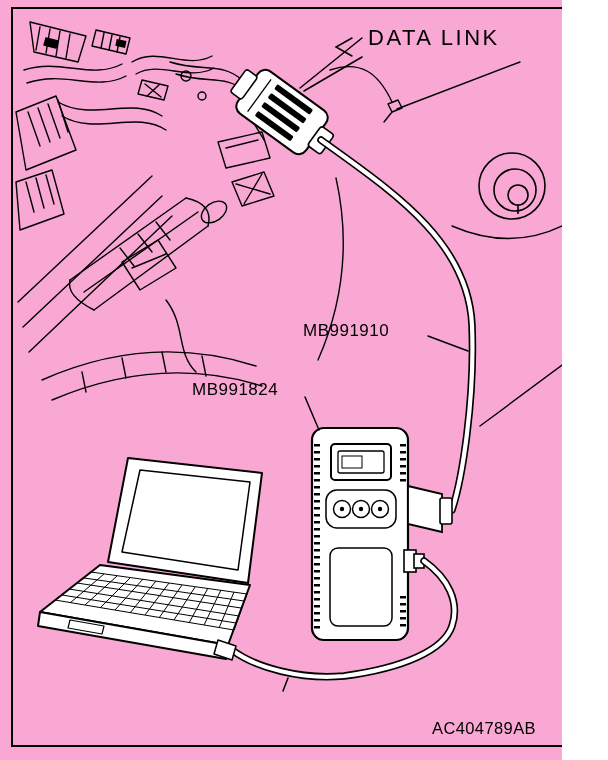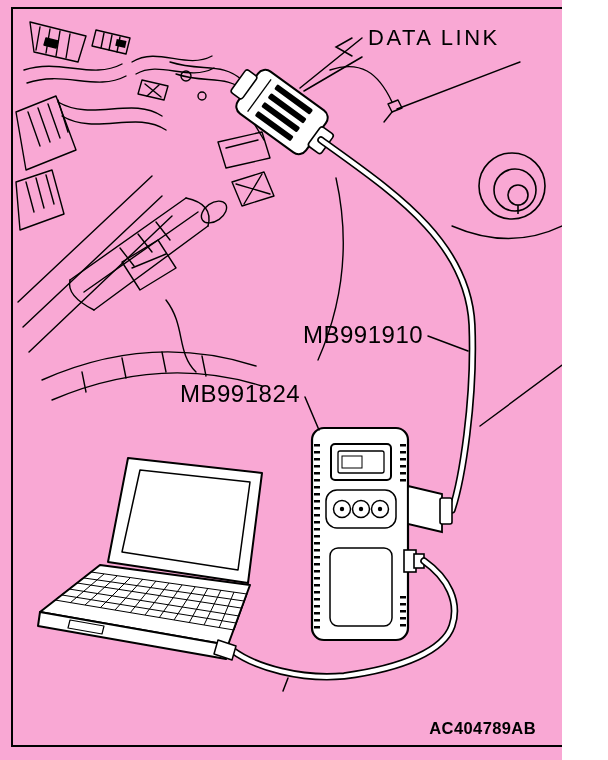--- a/index.html
+++ b/index.html
@@ -1,23 +1,23 @@
 <!DOCTYPE html>
 <html><head>
 <meta charset="utf-8">
 <style>
   html,body{margin:0;padding:0;background:#fff;}
   .page{
     position:relative;width:562px;height:760px;background:#f9a8d4;
     font-family:"Liberation Sans",sans-serif;color:#000;overflow:hidden;
   }
   .art{position:absolute;left:0;top:0;}
-  .label{position:absolute;white-space:nowrap;font-size:24px;letter-spacing:.5px;}
+  .label{position:absolute;white-space:nowrap;font-size:17px;letter-spacing:.5px;}
   .label-big{position:absolute;white-space:nowrap;font-size:22px;line-height:23px;letter-spacing:2.5px;}
-  .figcode{position:absolute;white-space:nowrap;font-size:16.5px;font-weight:bold;letter-spacing:.4px;}
+  .figcode{position:absolute;white-space:nowrap;font-size:16.5px;font-weight:normal;letter-spacing:.4px;}
 </style>
 </head>
 <body>
 
 <div class="page">
 
   <svg class="art" width="608" height="760" viewBox="0 0 608 760">
 
     <g>
       <rect x="12" y="8" width="584" height="738" fill="none" stroke="#000" stroke-width="2"></rect>
@@ -187,17 +187,17 @@
       <path d="M283,691 L288,678"></path>
     </g>
   </svg>
 
   <div class="label-big" style="left:368px;top:26px;">
     <div>DATA LINK</div>
   </div>
 
   <div class="label" style="left:303px;top:321px;">MB991910</div>
 
-  <div class="label" style="left:180px;top:380px;">MB991824</div>
+  <div class="label" style="left:192px;top:380px;">MB991824</div>
 
 
   <div class="figcode" style="right:26px;top:719px;">AC404789AB</div>
 </div>
 
 </body></html>

